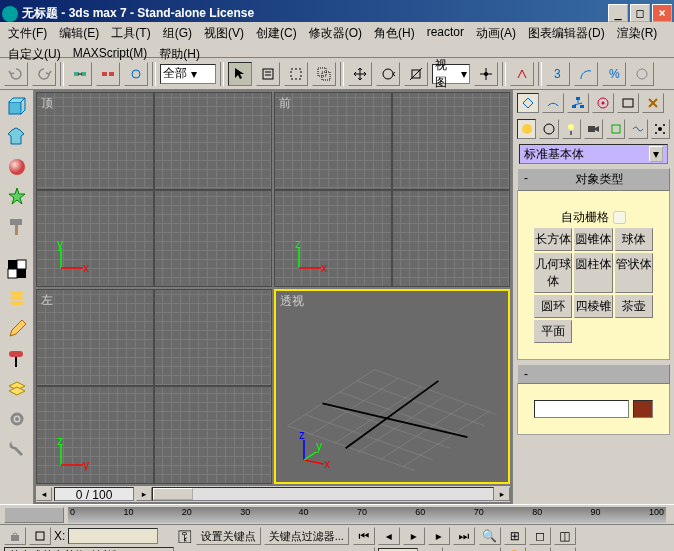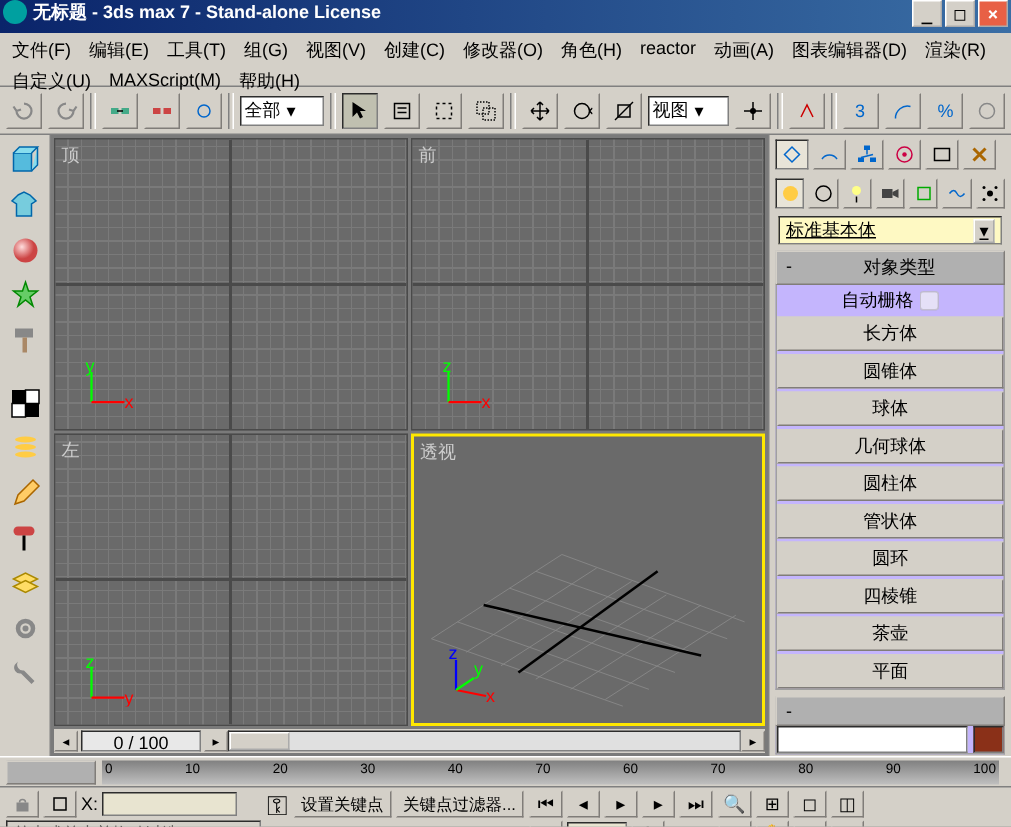--- a/index.html
+++ b/index.html
@@ -1,17 +1,17 @@
 <!DOCTYPE html>
 <html><head>
 <meta charset="utf-8">
 <style>
 * { margin: 0; padding: 0; box-sizing: border-box; font-family: "SimSun", Arial, sans-serif; font-size: 12px; }
 body { width: 674px; height: 551px; background: #d4d0c8; overflow: hidden; }
-.titlebar { height: 22px; background: linear-gradient(to right, #0a246a, #3a6ea5); display: flex; align-items: flex-start; padding: 0 2px; color: white; }
+.titlebar { height: 22px; background: linear-gradient(to right, #0a246a, #3a6ea5); display: flex; align-items: flex-end; padding: 0 2px; color: white; }
 .titlebar-icon { width: 16px; height: 16px; background: #00a0a0; border-radius: 50%; margin-right: 4px; }
 .titlebar-text { flex: 1; font-weight: bold; }
 .win-btns { display: flex; gap: 2px; }
 .win-btn { width: 20px; height: 18px; background: #d4d0c8; border: 1px outset #fff; display: flex; align-items: center; justify-content: center; font-family: monospace; font-weight: bold; color: #000; }
 .win-close { background: #e86045; color: white; }
 .menubar { height: 36px; background: #d4d0c8; padding: 2px 6px; display: flex; flex-wrap: wrap; gap: 2px 8px; border-bottom: 1px solid #808080; }
 .menu-item { padding: 1px 2px; cursor: default; white-space: nowrap; }
 .main-toolbar { height: 32px; background: #d4d0c8; border-bottom: 1px solid #808080; display: flex; align-items: center; padding: 0 4px; gap: 4px; }
 .tb-btn { width: 24px; height: 24px; border: 1px outset #d4d0c8; display: flex; align-items: center; justify-content: center; background: #d4d0c8; }
 .tb-btn.active { border: 1px inset #808080; background: #c0c0b0; }
@@ -31,28 +31,28 @@
 .vp-axis { position: absolute; bottom: 12px; left: 18px; z-index: 3; }
 .vp-scrollbars { height: 16px; display: flex; align-items: center; background: #d4d0c8; margin-top: 2px; }
 .vp-scrollbtn { width: 16px; height: 14px; border: 1px outset #d4d0c8; background: #d4d0c8; display: flex; align-items: center; justify-content: center; font-size: 9px; }
 .vp-counter { width: 80px; text-align: center; background: #e8e8e8; border: 1px inset #808080; height: 14px; margin: 0 2px; }
 .vp-scrolltrack { flex: 1; height: 14px; background: #e0e0e0; border: 1px inset #808080; position: relative; }
 .vp-thumb { position: absolute; left: 0; width: 40px; height: 100%; background: #d4d0c8; border: 1px outset #fff; }
 .right-panel { width: 162px; background: #d4d0c8; border-left: 1px solid #808080; display: flex; flex-direction: column; }
 .rp-row { display: flex; padding: 3px 4px; gap: 3px; }
 .rp-tab { width: 22px; height: 20px; border: 1px outset #d4d0c8; display: flex; align-items: center; justify-content: center; }
 .rp-tab.active { border: 1px inset #808080; background: #e8e4d8; }
-.rp-dropdown { margin: 2px 6px; height: 20px; border: 1px inset #808080; background: #fef9c3; display: flex; align-items: center; padding: 0 4px; text-decoration: underline; }
+.rp-dropdown { margin: 2px 6px; height: 20px; border: 1px inset #808080; background: #c4b5fd; display: flex; align-items: center; padding: 0 4px; }
 .rp-dropdown .arrow { margin-left: auto; background: #d4d0c8; border: 1px outset #fff; width: 14px; text-align: center; }
 .rollout { margin: 2px 4px; }
 .rollout-header { background: #b0b0b0; border: 1px outset #d4d0c8; text-align: center; padding: 2px; display: flex; }
 .rollout-header .minus { width: 12px; }
-.rollout-body { background: #c4b5fd; border: 1px solid #a0a0a0; border-top: none; padding: 0; }
+.rollout-body { background: #fef9c3; border: 1px solid #a0a0a0; border-top: none; padding: 16px; }
 .auto-grid-row { display: flex; align-items: center; justify-content: center; gap: 4px; padding: 2px; }
-.obj-buttons { display: grid; grid-template-columns: 1fr; gap: 2px; }
+.obj-buttons { display: grid; grid-template-columns: 1fr 1fr 1fr; gap: 2px; }
 .obj-btn { border: 1px outset #d4d0c8; background: #d4d0c8; text-align: center; padding: 2px 0; font-size: 12px; }
 .name-input { width: 100%; height: 18px; border: 1px inset #808080; background: white; }
 .color-swatch { width: 24px; height: 18px; background: #8a3018; border: 1px inset #808080; }
 .timeline { height: 20px; background: #d4d0c8; border-top: 1px solid #fff; display: flex; align-items: center; }
 .time-scrollbtn { width: 60px; height: 16px; background: #b0b0b0; border: 1px outset #d4d0c8; margin: 0 4px; }
 .time-track { flex: 1; height: 16px; background: linear-gradient(to bottom, #808080, #c0c0c0); position: relative; margin-right: 8px; }
 .time-ticks { position: absolute; inset: 0; display: flex; justify-content: space-between; padding: 0 2px; }
 .time-tick { font-size: 9px; color: #000; }
 .bottom-bar { height: 44px; background: #d4d0c8; border-top: 1px solid #808080; display: flex; padding: 2px 4px; gap: 4px; align-items: flex-start; }
 .bb-section { display: flex; flex-direction: column; gap: 2px; }
@@ -165,21 +165,21 @@
         <circle cx="7" cy="7" r="5" fill="none" stroke="#000"></circle>
         <path d="M12 7 L14 5 M12 7 L14 9" stroke="#000"></path>
       </svg>
     </div>
   <div class="tb-btn">
       <svg width="14" height="14">
         <rect x="3" y="3" width="8" height="8" fill="none" stroke="#000"></rect>
         <line x1="1" y1="13" x2="13" y2="1" stroke="#000"></line>
       </svg>
     </div>
-  <div class="tb-dropdown" style="width:54px;">
+  <div class="tb-dropdown" style="width:38px;">
       <span>视图</span>
       <span class="arrow">▾</span>
     </div>
   <div class="tb-btn">
       <svg width="14" height="14">
         <circle cx="7" cy="7" r="2" fill="#000"></circle>
         <line x1="7" y1="1" x2="7" y2="13" stroke="#000"></line>
         <line x1="1" y1="7" x2="13" y2="7" stroke="#000"></line>
       </svg>
     </div>

